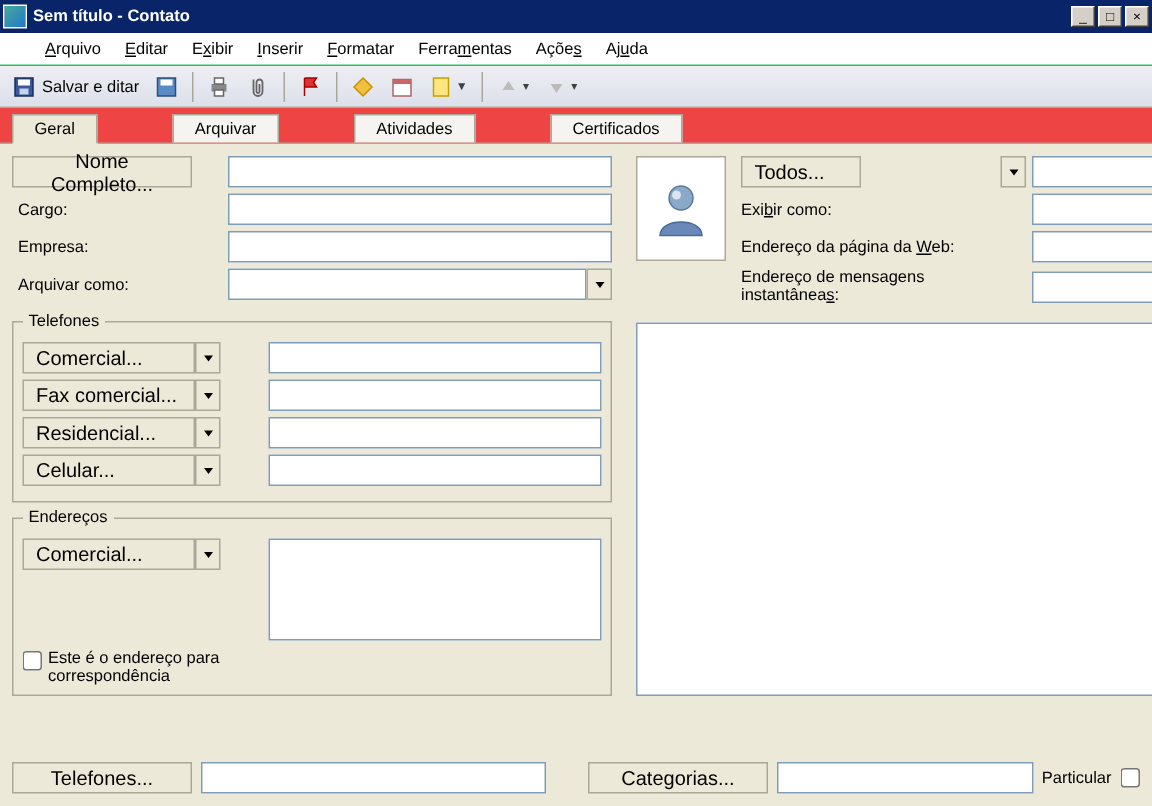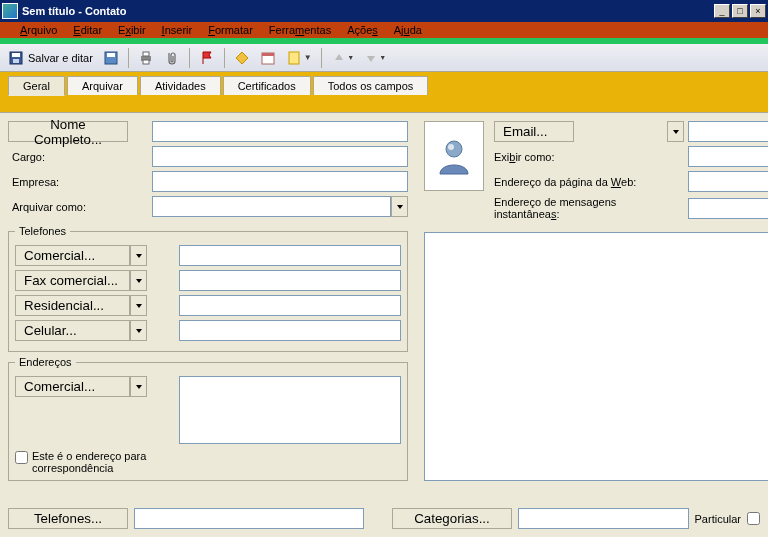--- a/index.html
+++ b/index.html
@@ -5,34 +5,34 @@
 * { box-sizing: border-box; margin: 0; padding: 0; }
 body { font-family: Tahoma, sans-serif; font-size: 11px; background: #ece9d8; width: 768px; height: 537px; overflow: hidden; }
 
 
 .titlebar { height: 22px; background: linear-gradient(to bottom, #0a246a 0%, #3a6ea5 50%, #0a246a 100%); background: #0a246a; display: flex; align-items: center; padding: 0 2px; color: #fff; }
 .titlebar .appicon { width: 16px; height: 16px; background: linear-gradient(135deg, #4a9, #27c); border: 1px solid #fff; margin-right: 4px; }
 .titlebar .title { flex: 1; font-weight: bold; }
 .titlebar .ctl { width: 16px; height: 14px; background: #d4d0c8; border: 1px solid #fff; border-right-color: #404040; border-bottom-color: #404040; margin-left: 2px; display: flex; align-items: center; justify-content: center; color: #000; font-size: 9px; font-family: Marlett, sans-serif; }
 
 
-.menubar { height: 22px; background: #c2410c; display: flex; align-items: center; padding: 2px 12px; border-bottom: 6px solid #22c55e; }
+.menubar { height: 22px; background: #ffffff; display: flex; align-items: center; padding: 2px 22px; border-bottom: 1px solid #22c55e; }
 .menubar .mitem { padding: 2px 8px; cursor: default; }
 .menubar .mitem u { text-decoration: underline; }
 
 
 .toolbar { height: 28px; background: linear-gradient(to bottom, #efeff4, #dce0ea); display: flex; align-items: center; padding: 2px 4px; border-bottom: 1px solid #aca899; gap: 2px; }
 .tbtn { height: 22px; min-width: 22px; display: flex; align-items: center; justify-content: center; padding: 0 3px; border: 1px solid transparent; border-radius: 2px; cursor: default; }
 .tbtn svg { width: 16px; height: 16px; }
 .tbtn.withtext { gap: 4px; }
 .tsep { width: 1px; height: 20px; background: #aca899; margin: 0 3px; }
 .tarrow { font-size: 8px; color: #404040; margin-left: 2px; }
 
 
-.tabs { display: flex; padding: 4px 8px 17px 8px; border-bottom: 1px solid #aca899; background: #eab308; }
+.tabs { display: flex; padding: 4px 8px 0 8px; border-bottom: 1px solid #aca899; background: #ef4444; gap: 48px; }
 .tab { padding: 3px 14px; border: 1px solid #aca899; border-bottom: none; background: #ece9d8; margin-right: 2px; position: relative; cursor: default; }
 .tab.active { background: #ece9d8; border-bottom: 1px solid #ece9d8; margin-bottom: -1px; z-index: 2; }
 .tab:not(.active) { background: #f5f4f0; }
 
 
 .content { padding: 8px; display: grid; grid-template-columns: 400px 1fr; gap: 16px; }
 
 
 .btn { height: 21px; background: #ece9d8; border: 1px solid #aca899; padding: 0 8px; display: inline-flex; align-items: center; cursor: default; }
 .ddbtn { width: 17px; height: 21px; background: #ece9d8; border: 1px solid #aca899; display: inline-flex; align-items: center; justify-content: center; cursor: default; }
@@ -167,21 +167,20 @@
       </svg>
       <span class="tarrow">▾</span>
     </div>
 </div>
 
 <div class="tabs">
   <div class="tab active">Geral</div>
   <div class="tab">Arquivar</div>
   <div class="tab">Atividades</div>
   <div class="tab">Certificados</div>
-  <div class="tab">Todos os campos</div>
 </div>
 
 <div class="content">
 
   <div class="leftcol">
 
     <div class="row">
       <div class="labelcol">
           <button class="btn">Nome Completo...</button>
         </div>
@@ -302,21 +301,21 @@
       <div class="avatar">
         <svg viewBox="0 0 40 40">
           <circle cx="20" cy="13" r="8" fill="#8aa8c8" stroke="#5a7a9a"></circle>
           <circle cx="17" cy="11" r="3" fill="#fff" opacity="0.7"></circle>
           <path d="M6 38 C6 26 34 26 34 38 Z" fill="#6a88b8" stroke="#4a6a9a"></path>
         </svg>
       </div>
       <div class="rfields">
         <div class="rrow">
           <div class="rlbl" style="display:flex;align-items:center;gap:2px;">
-            <button class="btn">Email...</button>
+            <button class="btn">Todos...</button>
             <div style="flex:1"></div>
             <div class="ddbtn">
                 <svg viewBox="0 0 8 8">
                   <path d="M1 2 L7 2 L4 6 Z" fill="#000"></path>
                 </svg>
               </div>
           </div>
           <input type="text" value="" style="">
 
         </div>

